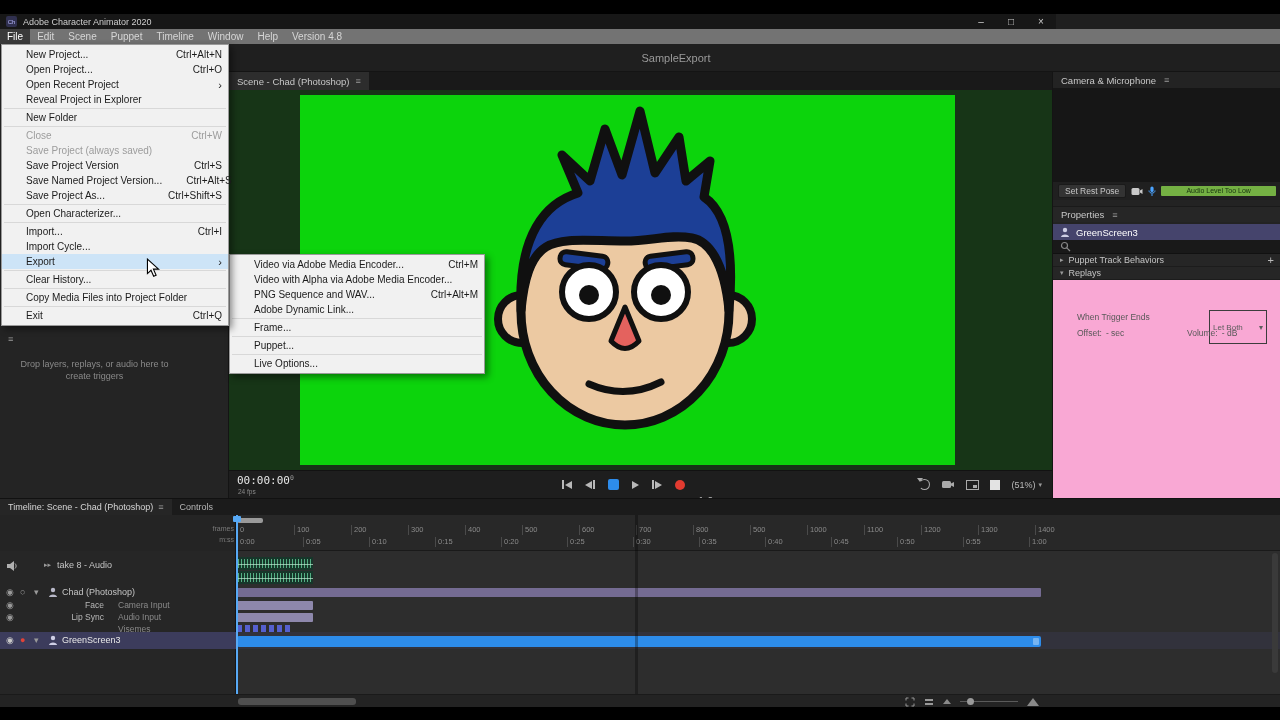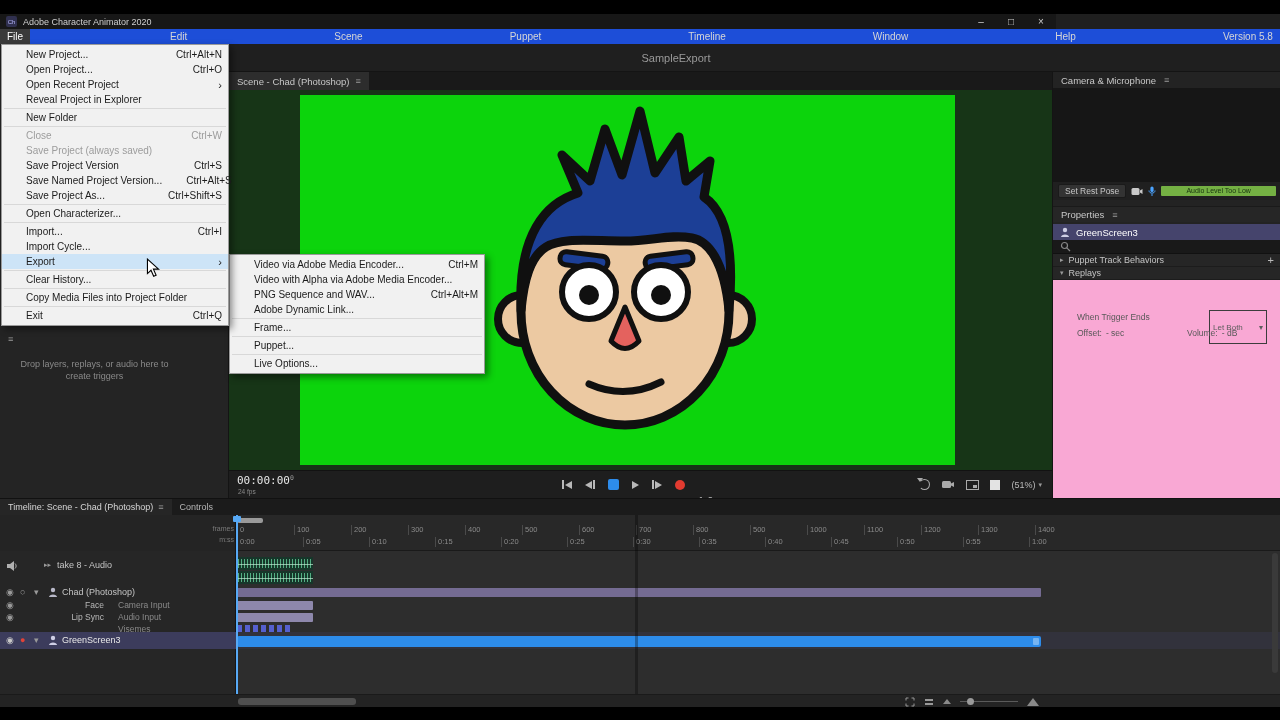--- a/index.html
+++ b/index.html
@@ -9,21 +9,21 @@
   .abs{position:absolute;}
   .app-bg{left:0;top:14px;width:1280px;height:692px;background:#1f1f1f;}
 
   
   .titlebar{left:0;top:14px;width:1056px;height:15px;background:#171717;display:flex;align-items:center;font-size:9px;color:#cfcfcf;}
   .appicon{width:11px;height:11px;margin:0 6px 0 6px;background:#30304f;border-radius:2px;font-size:6px;color:#b8b8ff;display:flex;align-items:center;justify-content:center;}
   .winbtns{margin-left:auto;display:flex;}
   .winbtn{width:30px;text-align:center;font-size:10px;color:#ccc;line-height:15px;}
 
   
-  .menubar{left:0;top:29px;width:1280px;height:15px;background:#1d4ed8;display:flex;font-size:10px;color:#d6d6d6;justify-content:space-between;}
+  .menubar{left:0;top:29px;width:1280px;height:15px;background:#737373;display:flex;font-size:10px;color:#d6d6d6;}
   .mb-item{padding:0 7px;line-height:15px;}
   .mb-item.active{background:#3a3a3a;color:#fff;}
 
   
   .header{left:0;top:44px;width:1280px;height:28px;background:#1f1f1f;border-bottom:1px solid #141414;margin-left:36px;}
   .doc-title{width:100%;text-align:center;line-height:28px;font-size:11px;color:#9a9a9a;}
 
   
   .menu{position:absolute;background:#f1f1f1;border:1px solid #9a9a9a;box-shadow:3px 3px 7px rgba(0,0,0,.45);padding:2px 0;font-size:10px;color:#1b1b1b;z-index:40;}
   .mi{height:15px;display:flex;align-items:center;padding:0 6px 0 24px;white-space:nowrap;}
@@ -138,21 +138,21 @@
   </div>
 
   <div class="abs menubar">
     <span class="mb-item active">File</span>
     <span class="mb-item">Edit</span>
     <span class="mb-item">Scene</span>
     <span class="mb-item">Puppet</span>
     <span class="mb-item">Timeline</span>
     <span class="mb-item">Window</span>
     <span class="mb-item">Help</span>
-    <span class="mb-item">Version 5.8</span>
+    <span class="mb-item">Version 4.8</span>
   </div>
 
   <div class="abs header">
     <div class="doc-title">SampleExport</div>
     <svg class="abs" style="right:14px;top:7px;" width="14" height="14" viewBox="0 0 12 12">
       <path d="M6,1 L9,4 M6,1 L3,4 M6,1 L6,8" stroke="#b0b0b0" stroke-width="1.2" fill="none"></path>
       <path d="M2,6 L2,10 L10,10 L10,6" stroke="#b0b0b0" stroke-width="1.2" fill="none"></path>
     </svg>
   </div>
 

